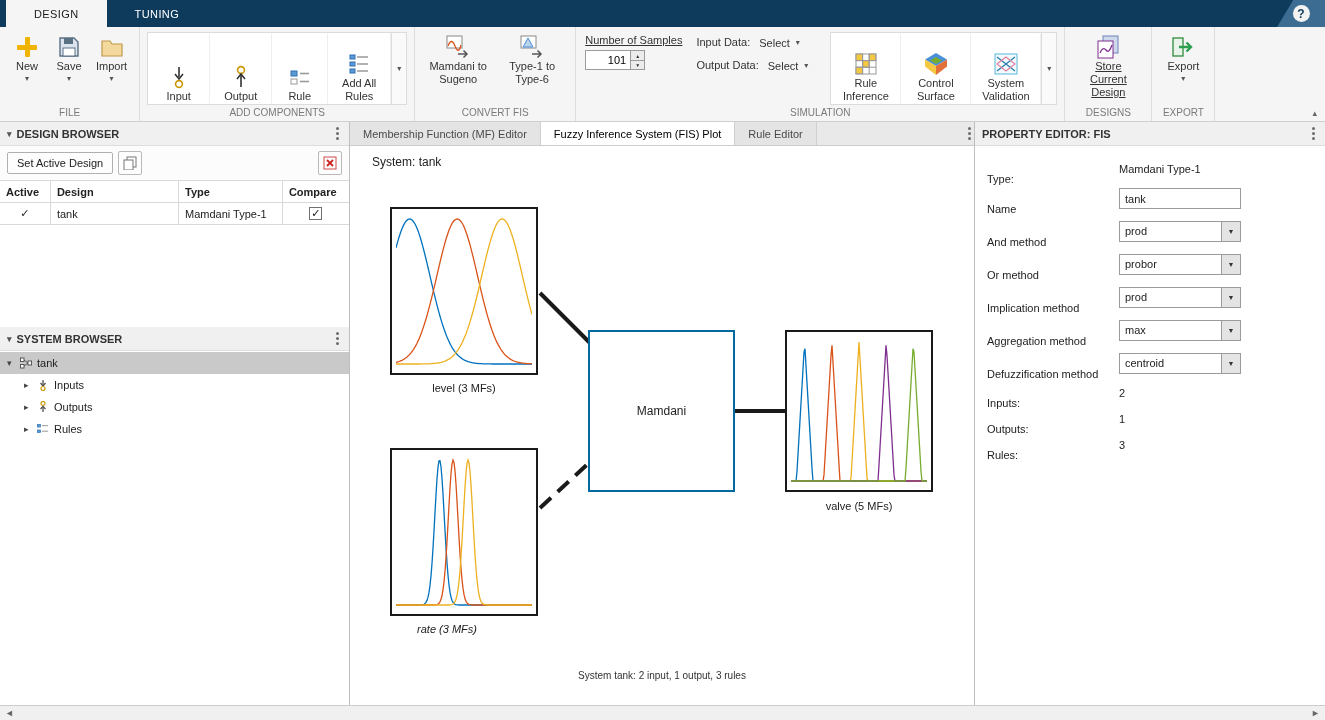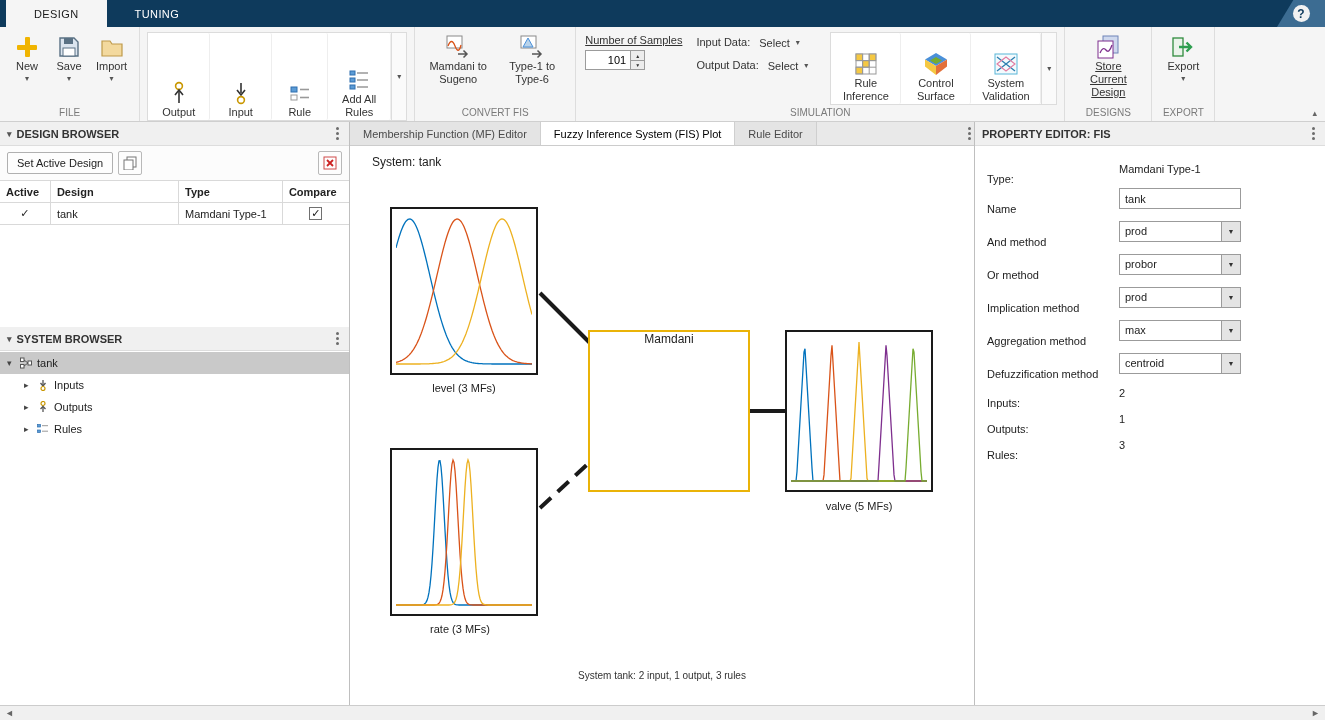--- a/index.html
+++ b/index.html
@@ -74,21 +74,21 @@
   .tw { font-size:9px; color:#444; width:8px; display:inline-block; }
 
   
   .doc-tabs { height:24px; flex:none; background:#e9e9e9; display:flex; align-items:stretch; border-bottom:1px solid #ccc; }
   .doc-tab { padding:0 13px; display:flex; align-items:center; font-size:11px; color:#4a4a4a; border-right:1px solid #cfcfcf; background:#e4e4e4; white-space:nowrap; }
   .doc-tab.active { background:#fff; color:#000; }
   .center-content { position:relative; flex:1; background:#fff; }
   .sys-label { position:absolute; left:22px; top:9px; font-size:12px; color:#222; }
   .connectors { position:absolute; left:0; top:0; }
   .mf-box { position:absolute; width:148px; height:168px; border:2px solid #1a1a1a; background:#fff; padding:4px; }
-  .node-box { position:absolute; width:162px; height:162px; border:2px solid #eab308; background:#fff; display:flex; justify-content:center; font-size:12px; color:#222; }
+  .node-box { position:absolute; width:147px; height:162px; border:2px solid #0369a1; background:#fff; display:flex; align-items:center; justify-content:center; font-size:12px; color:#222; }
   .mf-box.out { width:148px; height:162px; }
   .mf-plot { width:100%; height:100%; }
   .mf-caption { position:absolute; font-size:11px; color:#222; text-align:center; width:148px; }
   .diag-status { position:absolute; left:0; top:524px; width:100%; text-align:center; font-size:10px; color:#333; }
 
   
   .pe-body { flex:1; padding:10px 12px 0; }
   .pe-row { display:flex; align-items:center; font-size:11px; color:#222; }
   .pe-row.h26 { height:26px; } .pe-row.h33 { height:33px; }
   .pe-label { width:132px; flex:none;margin-top:20px; }
@@ -154,36 +154,36 @@
       </div>
       <div class="ts-label">FILE</div>
     </div>
 
     <div class="ts-section">
       <div class="ts-content">
         <div class="gallery">
           <div class="ts-btn" style="min-width:62px;">
             <span class="icn">
               <svg width="24" height="24">
+                  <line x1="12" y1="2" x2="12" y2="12" stroke="#333" stroke-width="1.6"></line>
+                  <path d="M8 9 l4 5 l4 -5" fill="none" stroke="#333" stroke-width="1.6"></path>
+                  <circle cx="12" cy="19" r="3.4" fill="#fff" stroke="#c99700" stroke-width="1.6"></circle>
+                </svg>
+            </span>
+            <span class="ts-btn-label">Input</span>
+          </div>
+          <div class="ts-btn" style="min-width:62px;">
+            <span class="icn">
+              <svg width="24" height="24">
                   <circle cx="12" cy="5" r="3.4" fill="#fff" stroke="#c99700" stroke-width="1.6"></circle>
                   <line x1="12" y1="10" x2="12" y2="22" stroke="#333" stroke-width="1.6"></line>
                   <path d="M8 14 l4 -5 l4 5" fill="none" stroke="#333" stroke-width="1.6"></path>
                 </svg>
             </span>
             <span class="ts-btn-label">Output</span>
-          </div>
-          <div class="ts-btn" style="min-width:62px;">
-            <span class="icn">
-              <svg width="24" height="24">
-                  <line x1="12" y1="2" x2="12" y2="12" stroke="#333" stroke-width="1.6"></line>
-                  <path d="M8 9 l4 5 l4 -5" fill="none" stroke="#333" stroke-width="1.6"></path>
-                  <circle cx="12" cy="19" r="3.4" fill="#fff" stroke="#c99700" stroke-width="1.6"></circle>
-                </svg>
-            </span>
-            <span class="ts-btn-label">Input</span>
           </div>
           <div class="ts-btn" style="min-width:56px;">
             <span class="icn">
               <svg width="24" height="24">
                   <rect x="3" y="6" width="6" height="5" fill="#5b9bd5" stroke="#2f6faf"></rect>
                   <line x1="12" y1="8.5" x2="21" y2="8.5" stroke="#999" stroke-width="1.6"></line>
                   <rect x="3" y="14" width="6" height="5" fill="#fff" stroke="#999"></rect>
                   <line x1="12" y1="16.5" x2="21" y2="16.5" stroke="#999" stroke-width="1.6"></line>
                 </svg>
             </span>
@@ -198,20 +198,21 @@
                   <line x1="10" y1="12" x2="21" y2="12" stroke="#999" stroke-width="1.5"></line>
                   <rect x="3" y="17" width="5" height="4" fill="#5b9bd5" stroke="#2f6faf"></rect>
                   <line x1="10" y1="19" x2="21" y2="19" stroke="#999" stroke-width="1.5"></line>
                 </svg>
             </span>
             <span class="ts-btn-label" style="max-width:52px;">Add All Rules</span>
           </div>
           <div class="gallery-caret">▾</div>
         </div>
       </div>
+      <div class="ts-label">ADD COMPONENTS</div>
     </div>
 
     <div class="ts-section">
       <div class="ts-content">
         <div class="ts-btn" style="min-width:62px;">
           <span class="icn">
             <svg width="26" height="26">
                 <rect x="2" y="2" width="15" height="12" fill="#fff" stroke="#8a8a8a"></rect>
                 <path d="M3 12 q3.5 -9 7 0 t6 -1" fill="none" stroke="#d95319" stroke-width="1.3"></path>
                 <path d="M13 20 h9 m-3.5 -3.5 l3.5 3.5 l-3.5 3.5" fill="none" stroke="#555" stroke-width="1.5"></path>
@@ -487,21 +488,21 @@
 
         <div class="mf-box" style="left:40px; top:302px;">
           <div class="mf-plot">
               <svg width="136" height="156">
                 <polyline points="0,151.0 1,151.0 2,151.0 3,151.0 4,151.0 5,151.0 6,151.0 7,151.0 8,151.0 9,151.0 10,151.0 11,151.0 12,151.0 13,151.0 14,151.0 15,151.0 16,151.0 17,151.0 18,151.0 19,151.0 20,151.0 21,151.0 22,151.0 23,151.0 24,151.0 25,150.9 26,150.8 27,150.6 28,150.3 29,149.6 30,148.4 31,146.4 32,143.2 33,138.4 34,131.4 35,121.8 36,109.4 37,94.3 38,77.0 39,58.6 40,40.7 41,25.0 42,13.2 43,6.9 44,6.7 45,12.8 46,24.4 47,40.0 48,57.9 49,76.3 50,93.6 51,108.8 52,121.3 53,131.0 54,138.2 55,143.1 56,146.3 57,148.4 58,149.6 59,150.3 60,150.6 61,150.8 62,150.9 63,151.0 64,151.0 65,151.0 66,151.0 67,151.0 68,151.0 69,151.0 70,151.0 71,151.0 72,151.0 73,151.0 74,151.0 75,151.0 76,151.0 77,151.0 78,151.0 79,151.0 80,151.0 81,151.0 82,151.0 83,151.0 84,151.0 85,151.0 86,151.0 87,151.0 88,151.0 89,151.0 90,151.0 91,151.0 92,151.0 93,151.0 94,151.0 95,151.0 96,151.0 97,151.0 98,151.0 99,151.0 100,151.0 101,151.0 102,151.0 103,151.0 104,151.0 105,151.0 106,151.0 107,151.0 108,151.0 109,151.0 110,151.0 111,151.0 112,151.0 113,151.0 114,151.0 115,151.0 116,151.0 117,151.0 118,151.0 119,151.0 120,151.0 121,151.0 122,151.0 123,151.0 124,151.0 125,151.0 126,151.0 127,151.0 128,151.0 129,151.0 130,151.0 131,151.0 132,151.0 133,151.0 134,151.0 135,151.0 136,151.0" fill="none" stroke="#0072BD" stroke-width="1.3"></polyline>
                 <polyline points="0,151.0 1,151.0 2,151.0 3,151.0 4,151.0 5,151.0 6,151.0 7,151.0 8,151.0 9,151.0 10,151.0 11,151.0 12,151.0 13,151.0 14,151.0 15,151.0 16,151.0 17,151.0 18,151.0 19,151.0 20,151.0 21,151.0 22,151.0 23,151.0 24,151.0 25,151.0 26,151.0 27,151.0 28,151.0 29,151.0 30,151.0 31,151.0 32,151.0 33,151.0 34,151.0 35,151.0 36,151.0 37,151.0 38,151.0 39,150.9 40,150.8 41,150.5 42,150.1 43,149.2 44,147.8 45,145.3 46,141.5 47,135.9 48,127.9 49,117.2 50,103.6 51,87.6 52,69.7 53,51.3 54,34.0 55,19.7 56,10.0 57,6.0 58,8.5 59,16.9 60,30.3 61,47.0 62,65.3 63,83.4 64,100.0 65,114.2 66,125.6 67,134.2 68,140.4 69,144.6 70,147.3 71,148.9 72,149.9 73,150.4 74,150.7 75,150.9 76,150.9 77,151.0 78,151.0 79,151.0 80,151.0 81,151.0 82,151.0 83,151.0 84,151.0 85,151.0 86,151.0 87,151.0 88,151.0 89,151.0 90,151.0 91,151.0 92,151.0 93,151.0 94,151.0 95,151.0 96,151.0 97,151.0 98,151.0 99,151.0 100,151.0 101,151.0 102,151.0 103,151.0 104,151.0 105,151.0 106,151.0 107,151.0 108,151.0 109,151.0 110,151.0 111,151.0 112,151.0 113,151.0 114,151.0 115,151.0 116,151.0 117,151.0 118,151.0 119,151.0 120,151.0 121,151.0 122,151.0 123,151.0 124,151.0 125,151.0 126,151.0 127,151.0 128,151.0 129,151.0 130,151.0 131,151.0 132,151.0 133,151.0 134,151.0 135,151.0 136,151.0" fill="none" stroke="#D95319" stroke-width="1.3"></polyline>
                 <polyline points="0,151.0 1,151.0 2,151.0 3,151.0 4,151.0 5,151.0 6,151.0 7,151.0 8,151.0 9,151.0 10,151.0 11,151.0 12,151.0 13,151.0 14,151.0 15,151.0 16,151.0 17,151.0 18,151.0 19,151.0 20,151.0 21,151.0 22,151.0 23,151.0 24,151.0 25,151.0 26,151.0 27,151.0 28,151.0 29,151.0 30,151.0 31,151.0 32,151.0 33,151.0 34,151.0 35,151.0 36,151.0 37,151.0 38,151.0 39,151.0 40,151.0 41,151.0 42,151.0 43,151.0 44,151.0 45,151.0 46,151.0 47,151.0 48,151.0 49,151.0 50,151.0 51,151.0 52,151.0 53,151.0 54,150.9 55,150.8 56,150.5 57,150.0 58,149.2 59,147.7 60,145.2 61,141.3 62,135.6 63,127.5 64,116.7 65,103.0 66,86.9 67,69.0 68,50.6 69,33.4 70,19.2 71,9.7 72,6.0 73,8.7 74,17.3 75,30.9 76,47.7 77,66.0 78,84.1 79,100.6 80,114.7 81,125.9 82,134.5 83,140.6 84,144.7 85,147.4 86,149.0 87,149.9 88,150.5 89,150.7 90,150.9 91,150.9 92,151.0 93,151.0 94,151.0 95,151.0 96,151.0 97,151.0 98,151.0 99,151.0 100,151.0 101,151.0 102,151.0 103,151.0 104,151.0 105,151.0 106,151.0 107,151.0 108,151.0 109,151.0 110,151.0 111,151.0 112,151.0 113,151.0 114,151.0 115,151.0 116,151.0 117,151.0 118,151.0 119,151.0 120,151.0 121,151.0 122,151.0 123,151.0 124,151.0 125,151.0 126,151.0 127,151.0 128,151.0 129,151.0 130,151.0 131,151.0 132,151.0 133,151.0 134,151.0 135,151.0 136,151.0" fill="none" stroke="#EDB120" stroke-width="1.3"></polyline>
               </svg>
             </div>
         </div>
-        <div class="mf-caption" style="left:36px; top:477px;">rate (3 MFs)</div>
+        <div class="mf-caption" style="left:23px; top:477px;font-style:italic;">rate (3 MFs)</div>
 
         <div class="node-box" style="left:238px; top:184px;">
           <span>Mamdani</span>
         </div>
 
         <div class="mf-box out" style="left:435px; top:184px;">
           <div class="mf-plot">
               <svg width="136" height="150">
                 <polyline points="0,145.0 1,145.0 2,145.0 3,145.0 4,145.0 5,145.0 6,135.5 7,118.4 8,101.4 9,84.4 10,67.3 11,50.3 12,33.3 13,16.2 14,12.8 15,29.8 16,46.9 17,63.9 18,81.0 19,98.0 20,115.0 21,132.1 22,145.0 23,145.0 24,145.0 25,145.0 26,145.0 27,145.0 28,145.0 29,145.0 30,145.0 31,145.0 32,145.0 33,145.0 34,145.0 35,145.0 36,145.0 37,145.0 38,145.0 39,145.0 40,145.0 41,145.0 42,145.0 43,145.0 44,145.0 45,145.0 46,145.0 47,145.0 48,145.0 49,145.0 50,145.0 51,145.0 52,145.0 53,145.0 54,145.0 55,145.0 56,145.0 57,145.0 58,145.0 59,145.0 60,145.0 61,145.0 62,145.0 63,145.0 64,145.0 65,145.0 66,145.0 67,145.0 68,145.0 69,145.0 70,145.0 71,145.0 72,145.0 73,145.0 74,145.0 75,145.0 76,145.0 77,145.0 78,145.0 79,145.0 80,145.0 81,145.0 82,145.0 83,145.0 84,145.0 85,145.0 86,145.0 87,145.0 88,145.0 89,145.0 90,145.0 91,145.0 92,145.0 93,145.0 94,145.0 95,145.0 96,145.0 97,145.0 98,145.0 99,145.0 100,145.0 101,145.0 102,145.0 103,145.0 104,145.0 105,145.0 106,145.0 107,145.0 108,145.0 109,145.0 110,145.0 111,145.0 112,145.0 113,145.0 114,145.0 115,145.0 116,145.0 117,145.0 118,145.0 119,145.0 120,145.0 121,145.0 122,145.0 123,145.0 124,145.0 125,145.0 126,145.0 127,145.0 128,145.0 129,145.0 130,145.0 131,145.0 132,145.0 133,145.0 134,145.0 135,145.0 136,145.0" fill="none" stroke="#0072BD" stroke-width="1.3"></polyline>
                 <polyline points="0,145.0 1,145.0 2,145.0 3,145.0 4,145.0 5,145.0 6,145.0 7,145.0 8,145.0 9,145.0 10,145.0 11,145.0 12,145.0 13,145.0 14,145.0 15,145.0 16,145.0 17,145.0 18,145.0 19,145.0 20,145.0 21,145.0 22,145.0 23,145.0 24,145.0 25,145.0 26,145.0 27,145.0 28,145.0 29,145.0 30,145.0 31,145.0 32,145.0 33,138.9 34,121.8 35,104.8 36,87.8 37,70.7 38,53.7 39,36.7 40,19.6 41,9.4 42,26.4 43,43.5 44,60.5 45,77.5 46,94.6 47,111.6 48,128.6 49,145.0 50,145.0 51,145.0 52,145.0 53,145.0 54,145.0 55,145.0 56,145.0 57,145.0 58,145.0 59,145.0 60,145.0 61,145.0 62,145.0 63,145.0 64,145.0 65,145.0 66,145.0 67,145.0 68,145.0 69,145.0 70,145.0 71,145.0 72,145.0 73,145.0 74,145.0 75,145.0 76,145.0 77,145.0 78,145.0 79,145.0 80,145.0 81,145.0 82,145.0 83,145.0 84,145.0 85,145.0 86,145.0 87,145.0 88,145.0 89,145.0 90,145.0 91,145.0 92,145.0 93,145.0 94,145.0 95,145.0 96,145.0 97,145.0 98,145.0 99,145.0 100,145.0 101,145.0 102,145.0 103,145.0 104,145.0 105,145.0 106,145.0 107,145.0 108,145.0 109,145.0 110,145.0 111,145.0 112,145.0 113,145.0 114,145.0 115,145.0 116,145.0 117,145.0 118,145.0 119,145.0 120,145.0 121,145.0 122,145.0 123,145.0 124,145.0 125,145.0 126,145.0 127,145.0 128,145.0 129,145.0 130,145.0 131,145.0 132,145.0 133,145.0 134,145.0 135,145.0 136,145.0" fill="none" stroke="#D95319" stroke-width="1.3"></polyline>

